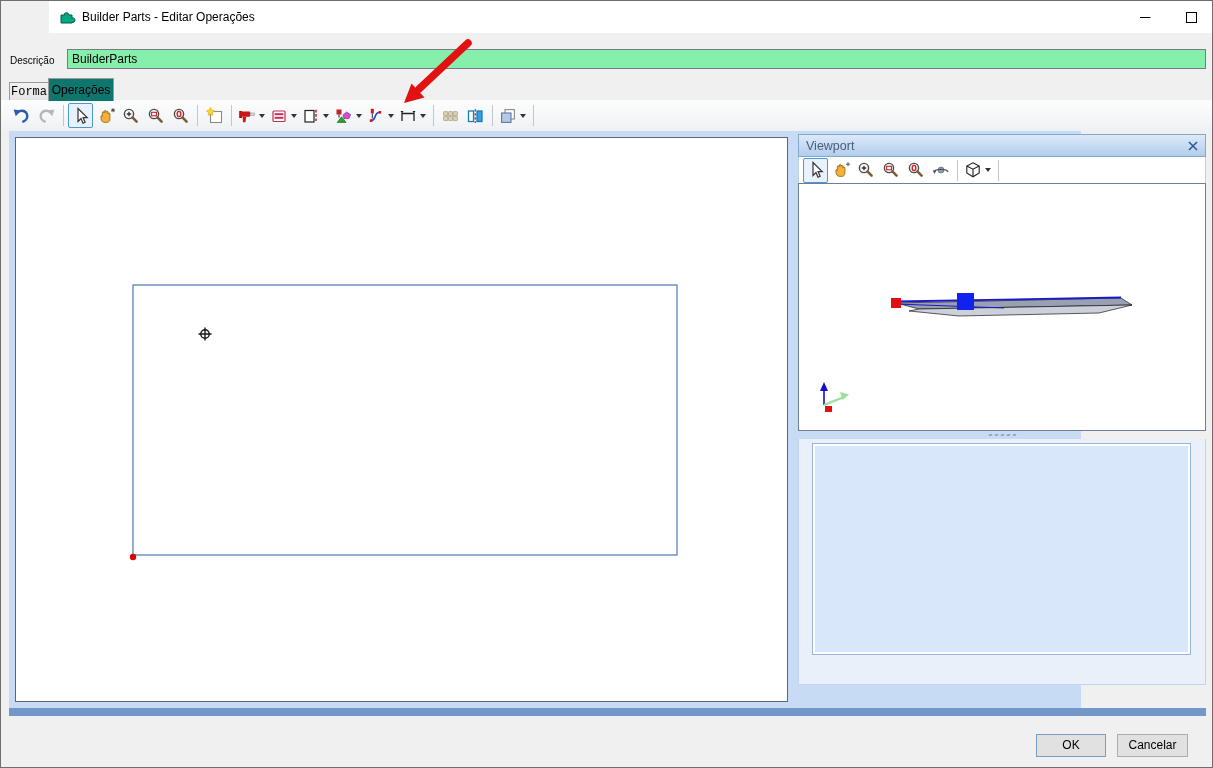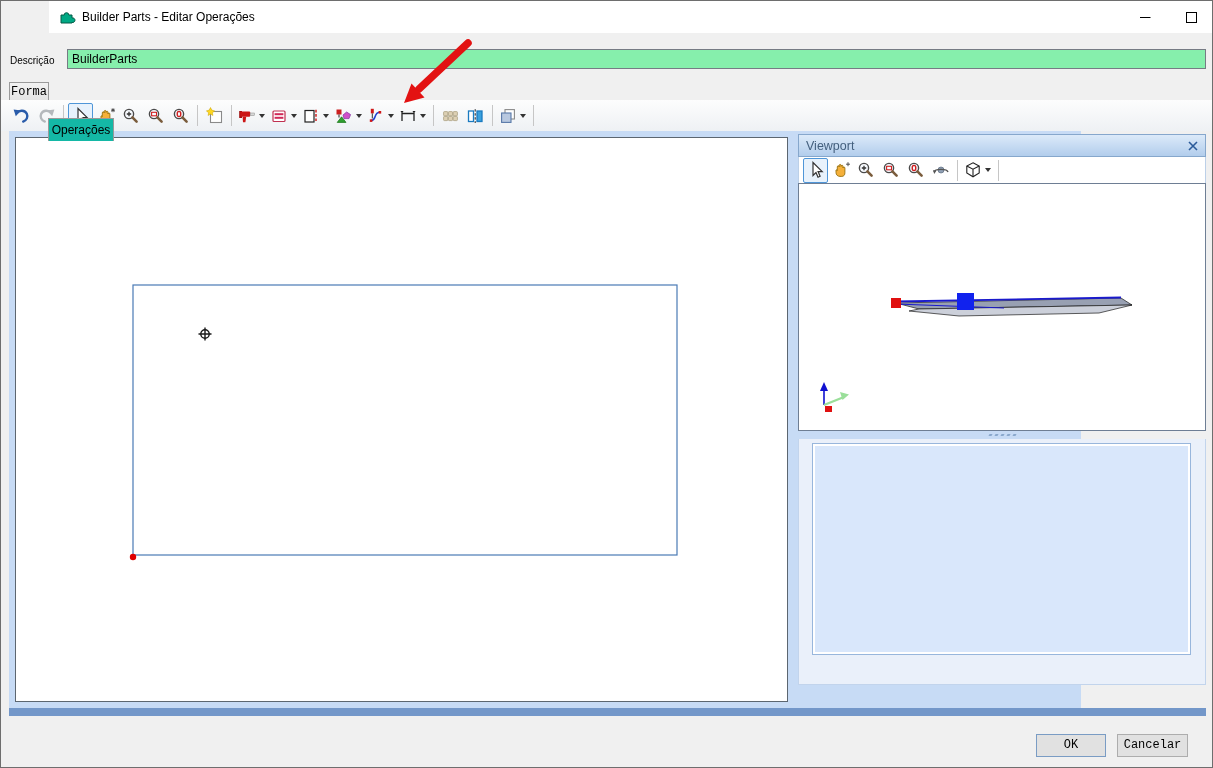--- a/index.html
+++ b/index.html
@@ -22,21 +22,21 @@
     font-size:12px; padding:0 4px; outline:none;
   }
   
   .tab { position:absolute; font-size:12px; text-align:center; }
   #tab-forma {
     left:8px; top:81px; width:40px; height:18px; line-height:18px;
     background:linear-gradient(#f2f2f2,#e4e4e4); border:1px solid #9a9a9a; border-bottom:none; z-index:1;font-family:Liberation Mono, monospace;
   }
   #tab-oper {
     left:47px; top:77px; width:66px; height:23px; line-height:22px;
-    background:#14b8a6; border:1px solid #9a9a9a; border-bottom:none; z-index:2;margin-top:40px;
+    background:#0f766e; border:1px solid #9a9a9a; border-bottom:none; z-index:2;
   }
   
   #toolbar {
     position:absolute; left:0; top:99px; width:100%; height:31px;
     background:linear-gradient(#fdfdfd,#eef1f4); display:flex; align-items:center; padding-left:8px;
   }
   .tb-btn { height:25px; min-width:25px; display:flex; align-items:center; justify-content:center;
             border:1px solid transparent; border-radius:2px; padding:0 1px; }
   .tb-btn.active { border:1px solid #4f96d8; background:#e8f2fc; }
   .tb-btn.drop { padding-right:2px; }
@@ -59,21 +59,21 @@
                 display:flex; align-items:center; padding-left:4px; }
   #vp-content { height:248px; background:#fff; border:1px solid #6e7e94; position:relative; }
   #splitter { height:8px; display:flex; align-items:center; justify-content:center; gap:3px; }
   #splitter i { display:block; width:3px; height:2px; background:#8aa8cc; transform:skewX(-30deg); }
   #ed-body { height:246px; background:#eaf0fa; border:1px solid #c2d4ec; border-top:none; position:relative; }
   #ed-inner { position:absolute; left:13px; right:14px; top:4px; height:212px; background:#d9e7fb;
               border:1px solid #98b6dc; box-shadow:inset 0 0 0 2px #ffffff; }
   
   .dlg-btn {
     position:absolute; top:733px; height:23px; background:#e1e1e1; border:1px solid #adadad;
-    font-family:Liberation Mono, monospace; font-size:12px; text-align:center; line-height:21px;
+    font-family:Liberation Sans, sans-serif; font-size:12px; text-align:center; line-height:21px;
   }
   #btn-ok { left:1035px; width:70px; border-color:#7a9cc4; }
   #btn-cancel { left:1116px; width:71px; }
   
   #arrow-overlay { position:absolute; left:390px; top:32px; width:110px; height:80px; z-index:60; pointer-events:none; }
   svg { display:block; }
 </style>
 </head>
 <body>
 

